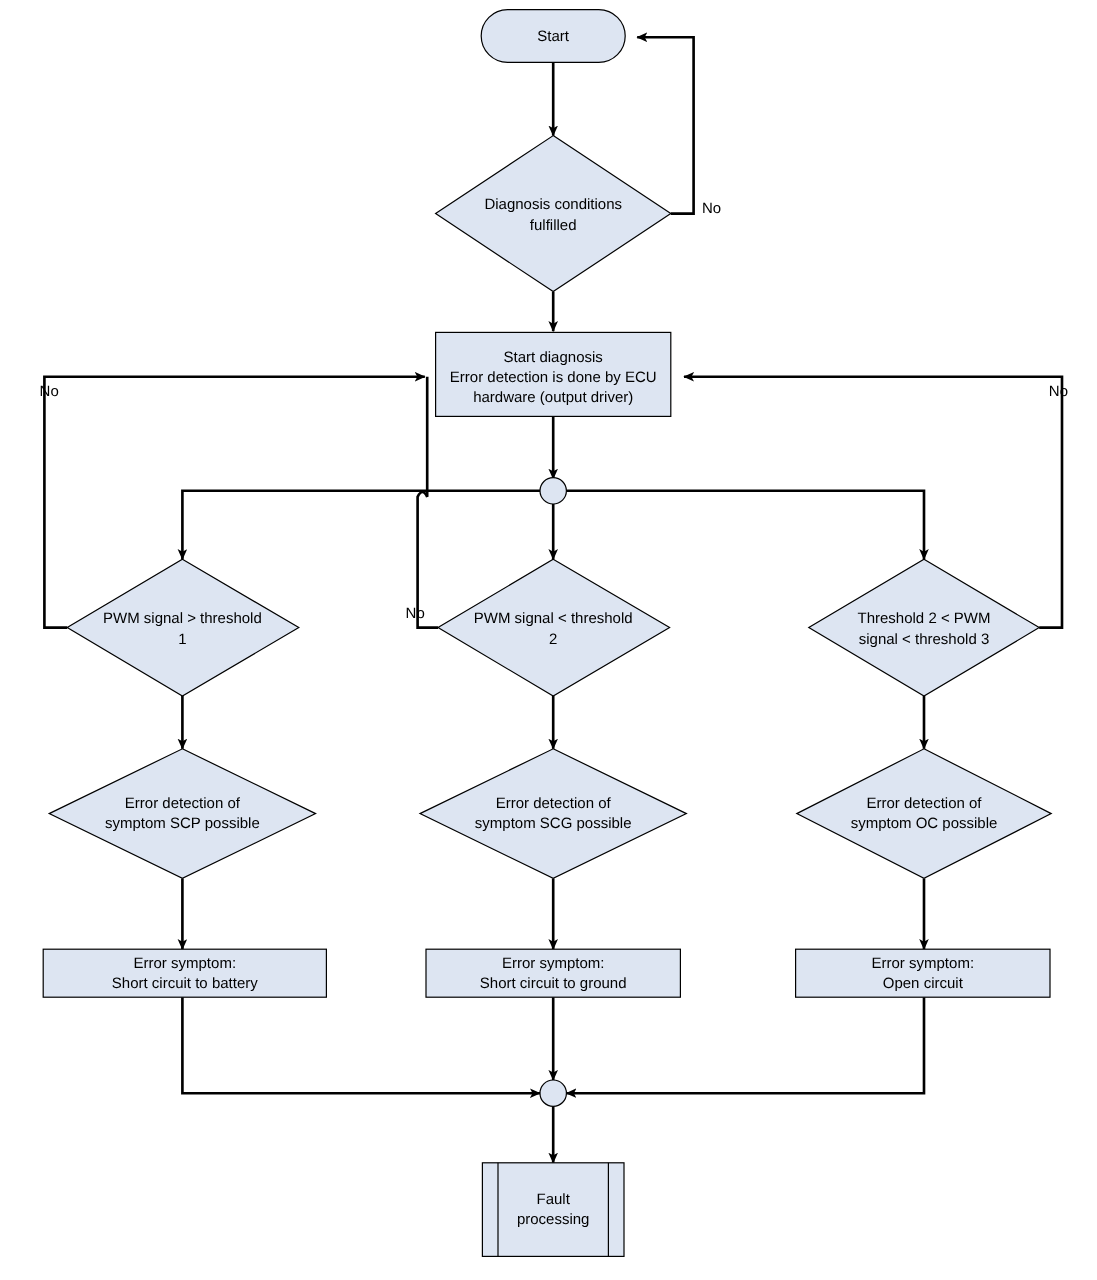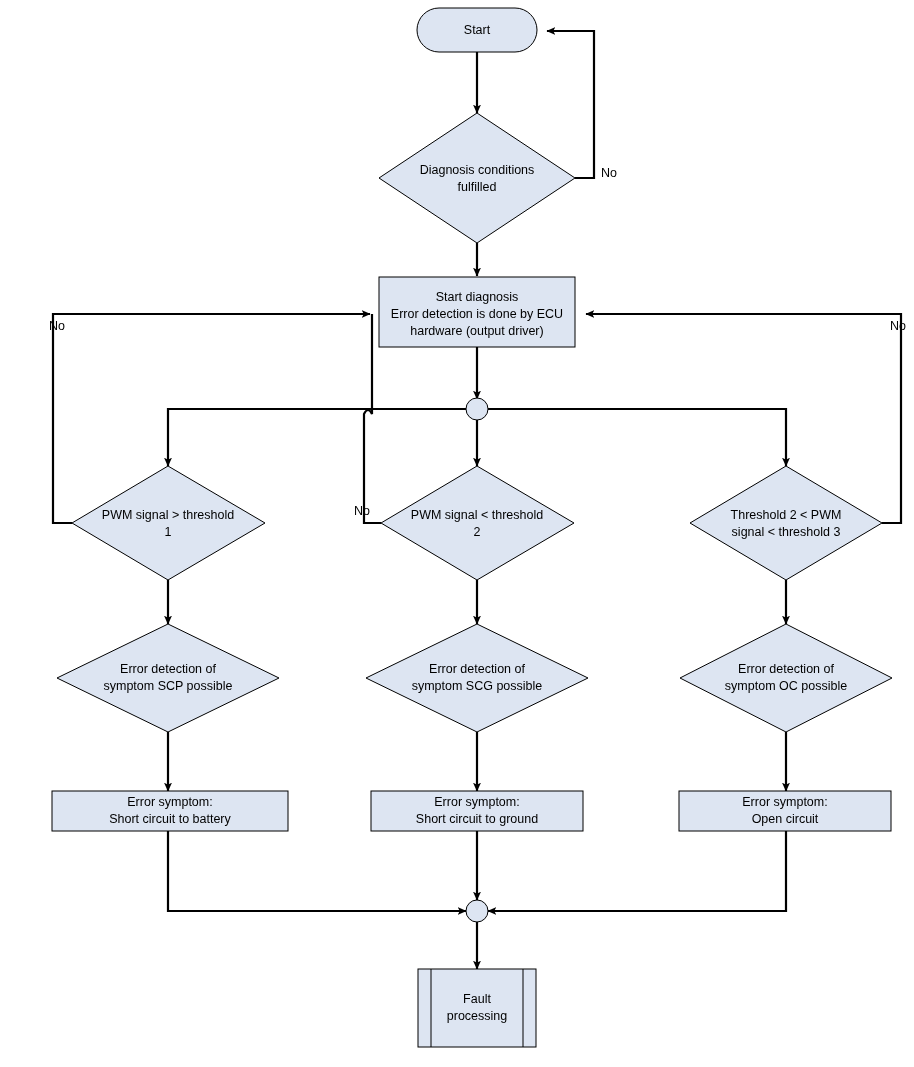--- a/index.html
+++ b/index.html
@@ -10,21 +10,20 @@
   body {
     width: 914px;
     height: 1067px;
     font-family: "Liberation Sans", sans-serif;
     overflow: hidden;
   }
   #diagram-root {
     position: relative;
     width: 730px;
     height: 1067px;
-    margin-left: 16px;
   }
   svg#flowchart {
     display: block;
     width: 914px;
     height: 1067px;
   }
   .shape-fill {
     fill: #dde5f2;
     stroke: #000000;
     stroke-width: 1;

